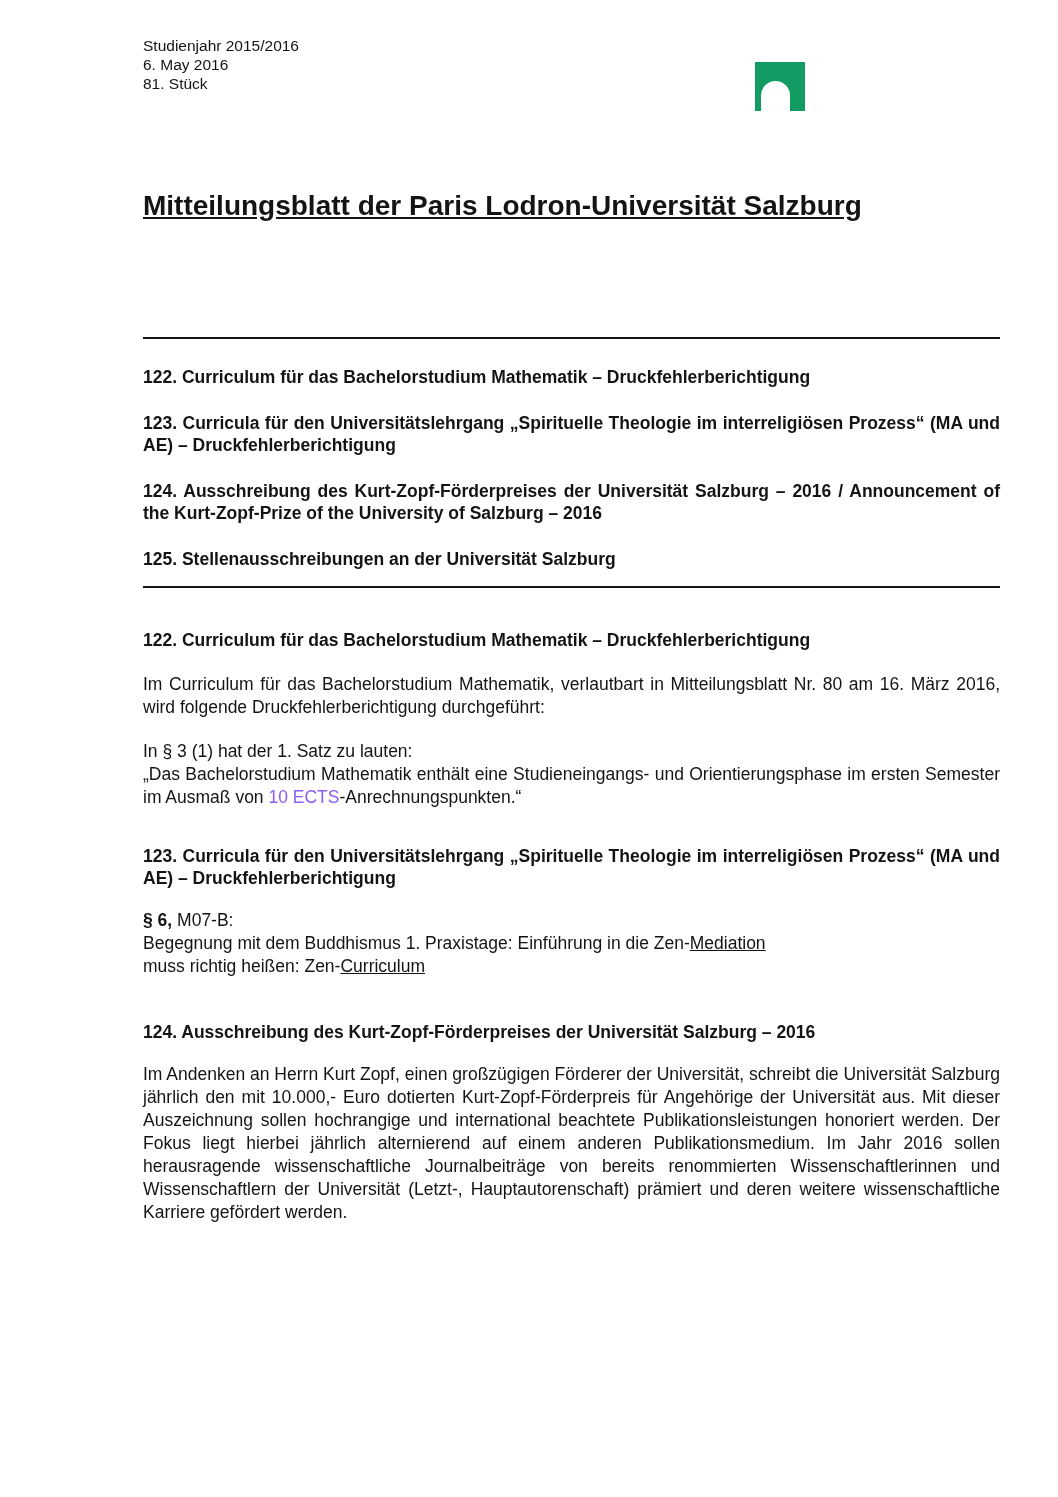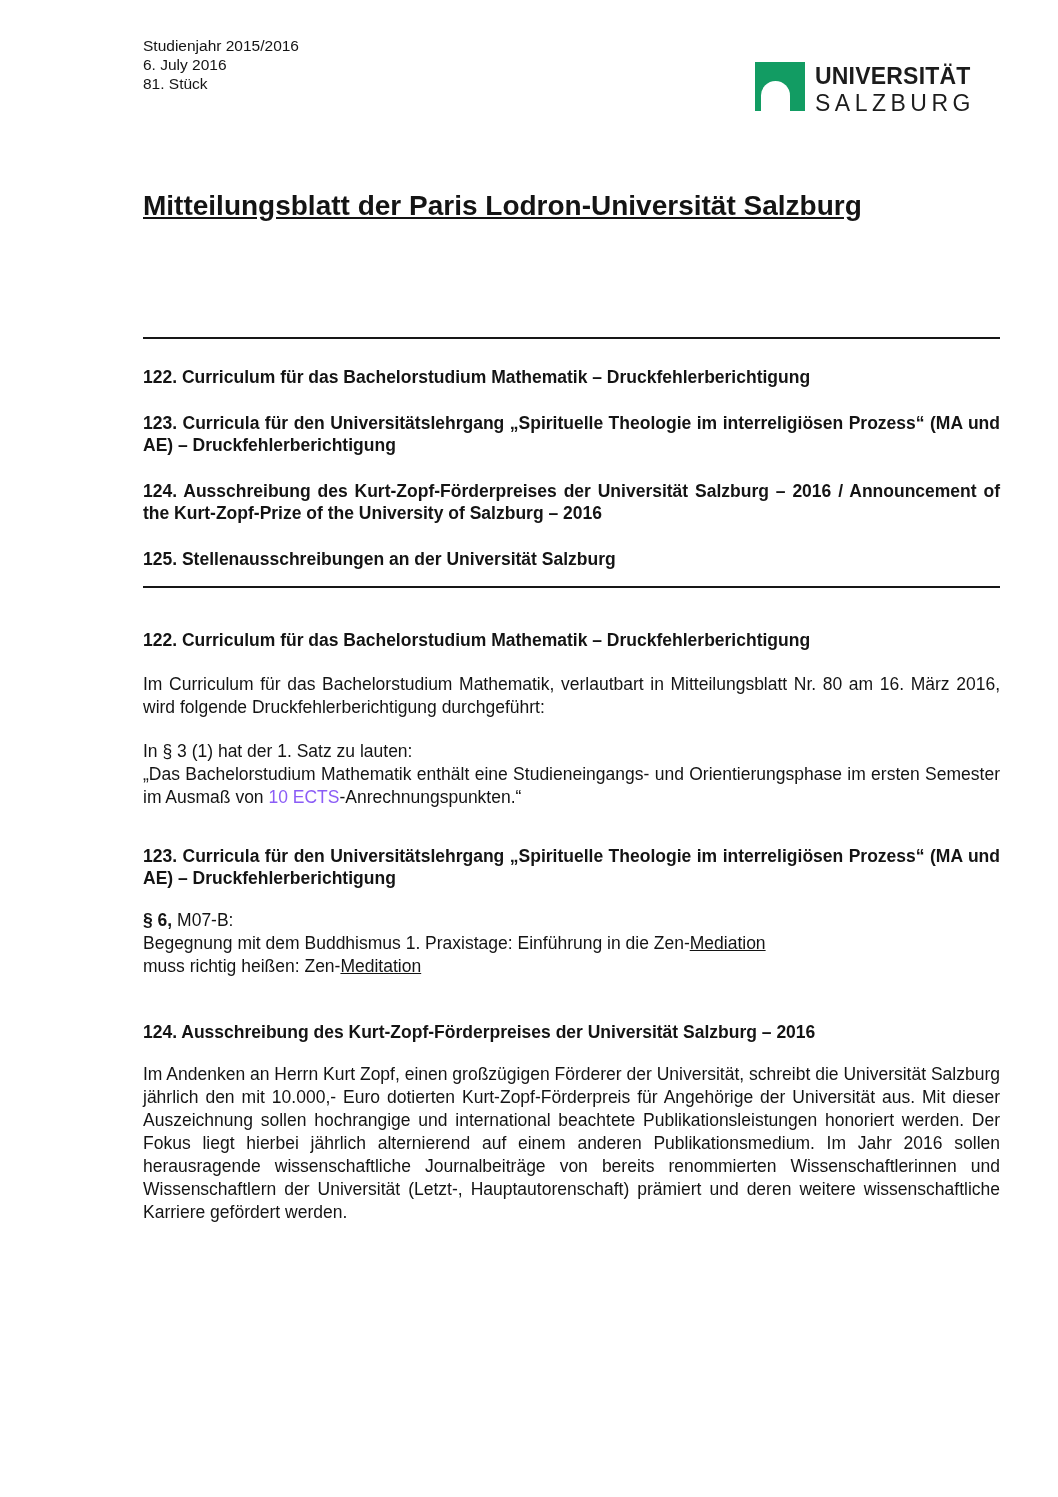--- a/index.html
+++ b/index.html
@@ -113,31 +113,27 @@
   .bold { font-weight: bold; }
   .underline { text-decoration: underline; }
 </style>
 </head>
 <body>
 
 <div class="page">
 
   <div class="issue-info">
     <div>Studienjahr 2015/2016</div>
-    <div>6. July 2016</div>
+    <div>6. May 2016</div>
     <div>81. Stück</div>
   </div>
 
   <div class="logo">
     <div class="logo-mark" style="background: rgb(18, 156, 99);">
       <div class="logo-arch"></div>
-    </div>
-    <div class="logo-text">
-      <div class="logo-word1">UNIVERSITÄT</div>
-      <div class="logo-word2">SALZBURG</div>
     </div>
   </div>
 
   <h1 class="doc-title">Mitteilungsblatt der Paris Lodron-Universität Salzburg</h1>
 
   <div class="rule rule-top"></div>
 
   <nav class="toc">
     <div class="toc-item">122. Curriculum für das Bachelorstudium Mathematik – Druckfehlerberichtigung</div>
     <div class="toc-item">123. Curricula für den Universitätslehrgang „Spirituelle Theologie im interreligiösen Pro­zess“ (MA und AE) – Druckfehlerberichtigung</div>
@@ -154,21 +150,21 @@
       <div>In § 3 (1) hat der 1. Satz zu lauten:</div>
       <div><span>„Das Bachelorstudium Mathematik enthält eine Studieneingangs- und Orientierungsphase im ers­ten Semester im Ausmaß von </span><span style="color: #8b5cf6;">10 ECTS</span><span>-Anrechnungspunkten.“</span></div>
     </div>
   </section>
 
   <section>
     <h2 class="sec-heading mt-36">123. Curricula für den Universitätslehrgang „Spirituelle Theologie im interreligiösen Pro­zess“ (MA und AE) – Druckfehlerberichtigung</h2>
     <div class="para mt-20">
       <div><span class="bold">§ 6,</span><span> M07-B:</span></div>
       <div><span>Begegnung mit dem Buddhismus 1. Praxistage: Einführung in die Zen-</span><span class="underline">Mediation</span></div>
-      <div><span>muss richtig heißen: Zen-</span><span class="underline">Meditation</span></div>
+      <div><span>muss richtig heißen: Zen-</span><span class="underline">Curriculum</span></div>
     </div>
   </section>
 
   <section>
     <h2 class="sec-heading mt-43">124. Ausschreibung des Kurt-Zopf-Förderpreises der Universität Salzburg – 2016</h2>
     <p class="para mt-20">Im Andenken an Herrn Kurt Zopf, einen großzügigen Förderer der Universität, schreibt die Univer­sität Salzburg jährlich den mit 10.000,- Euro dotierten Kurt-Zopf-Förderpreis für Angehörige der Universität aus. Mit dieser Auszeichnung sollen hochrangige und international beachtete Publikati­onsleistungen honoriert werden. Der Fokus liegt hierbei jährlich alternierend auf einem anderen Publikationsmedium. Im Jahr 2016 sollen herausragende wissenschaftliche Journalbeiträge von bereits renommierten Wissenschaftlerinnen und Wissenschaftlern der Universität (Letzt-, Haupt­autorenschaft) prämiert und deren weitere wissenschaftliche Karriere gefördert werden.</p>
   </section>
 
 </div>
 

